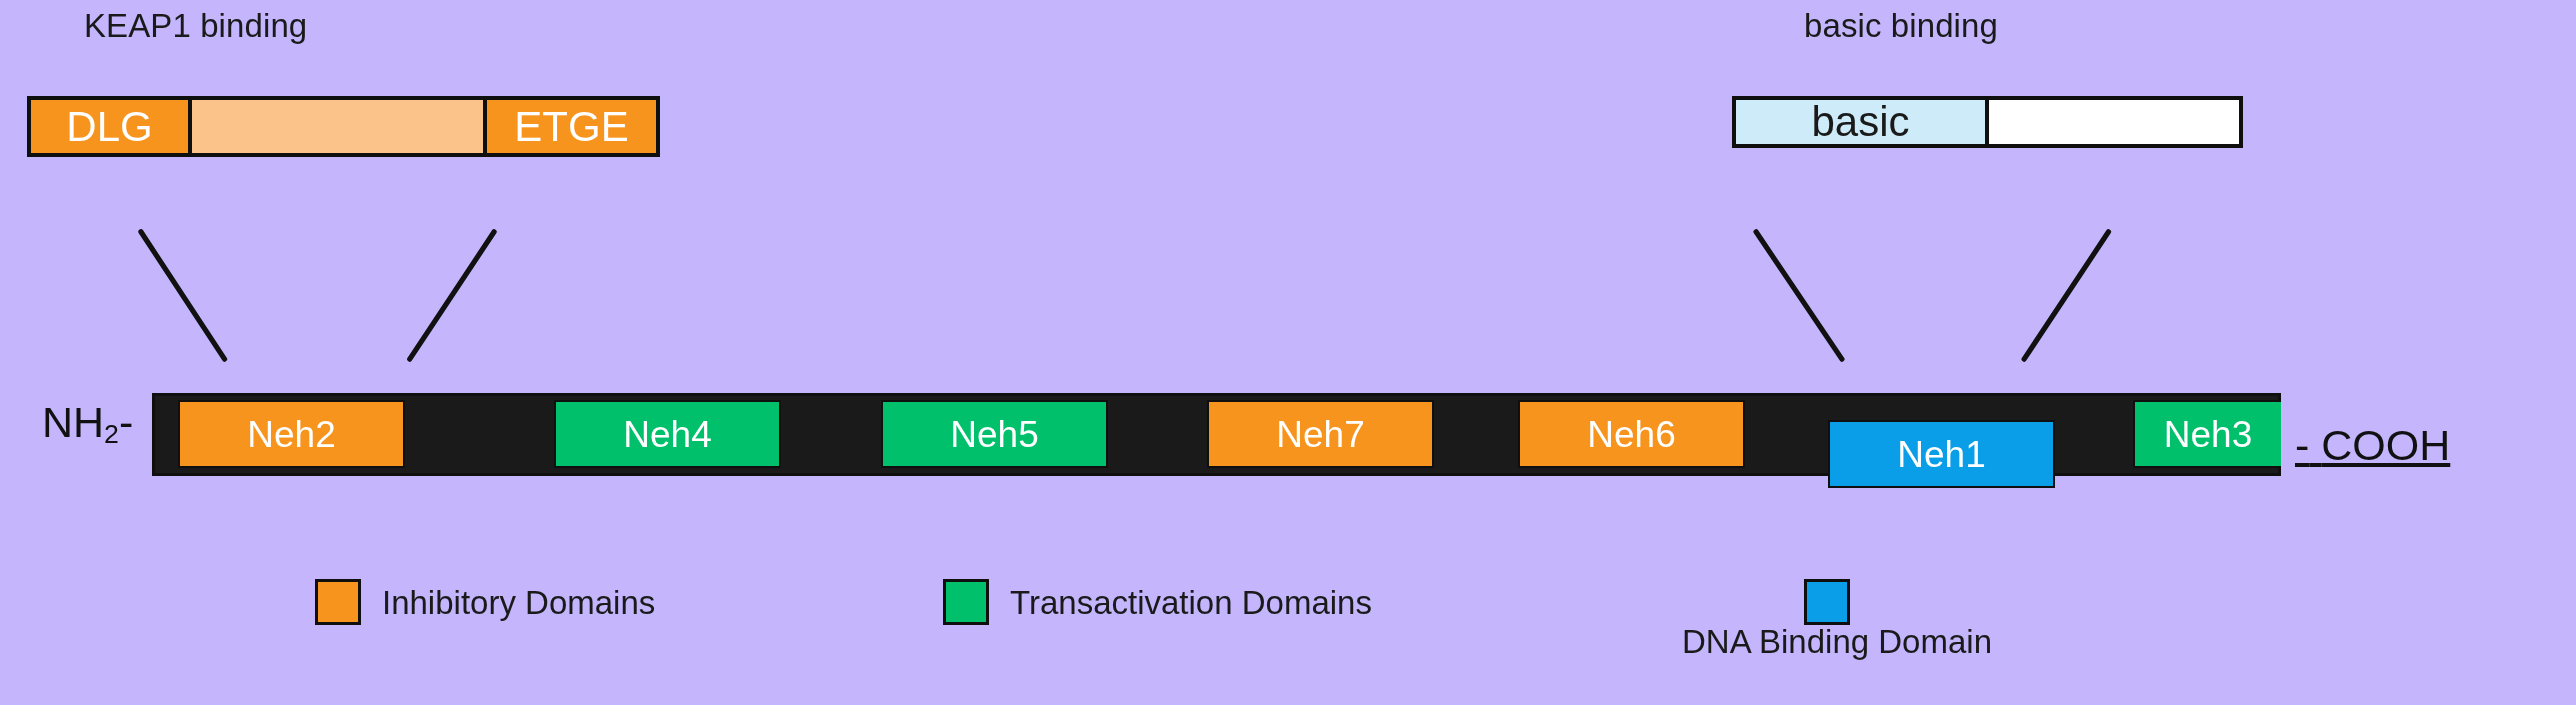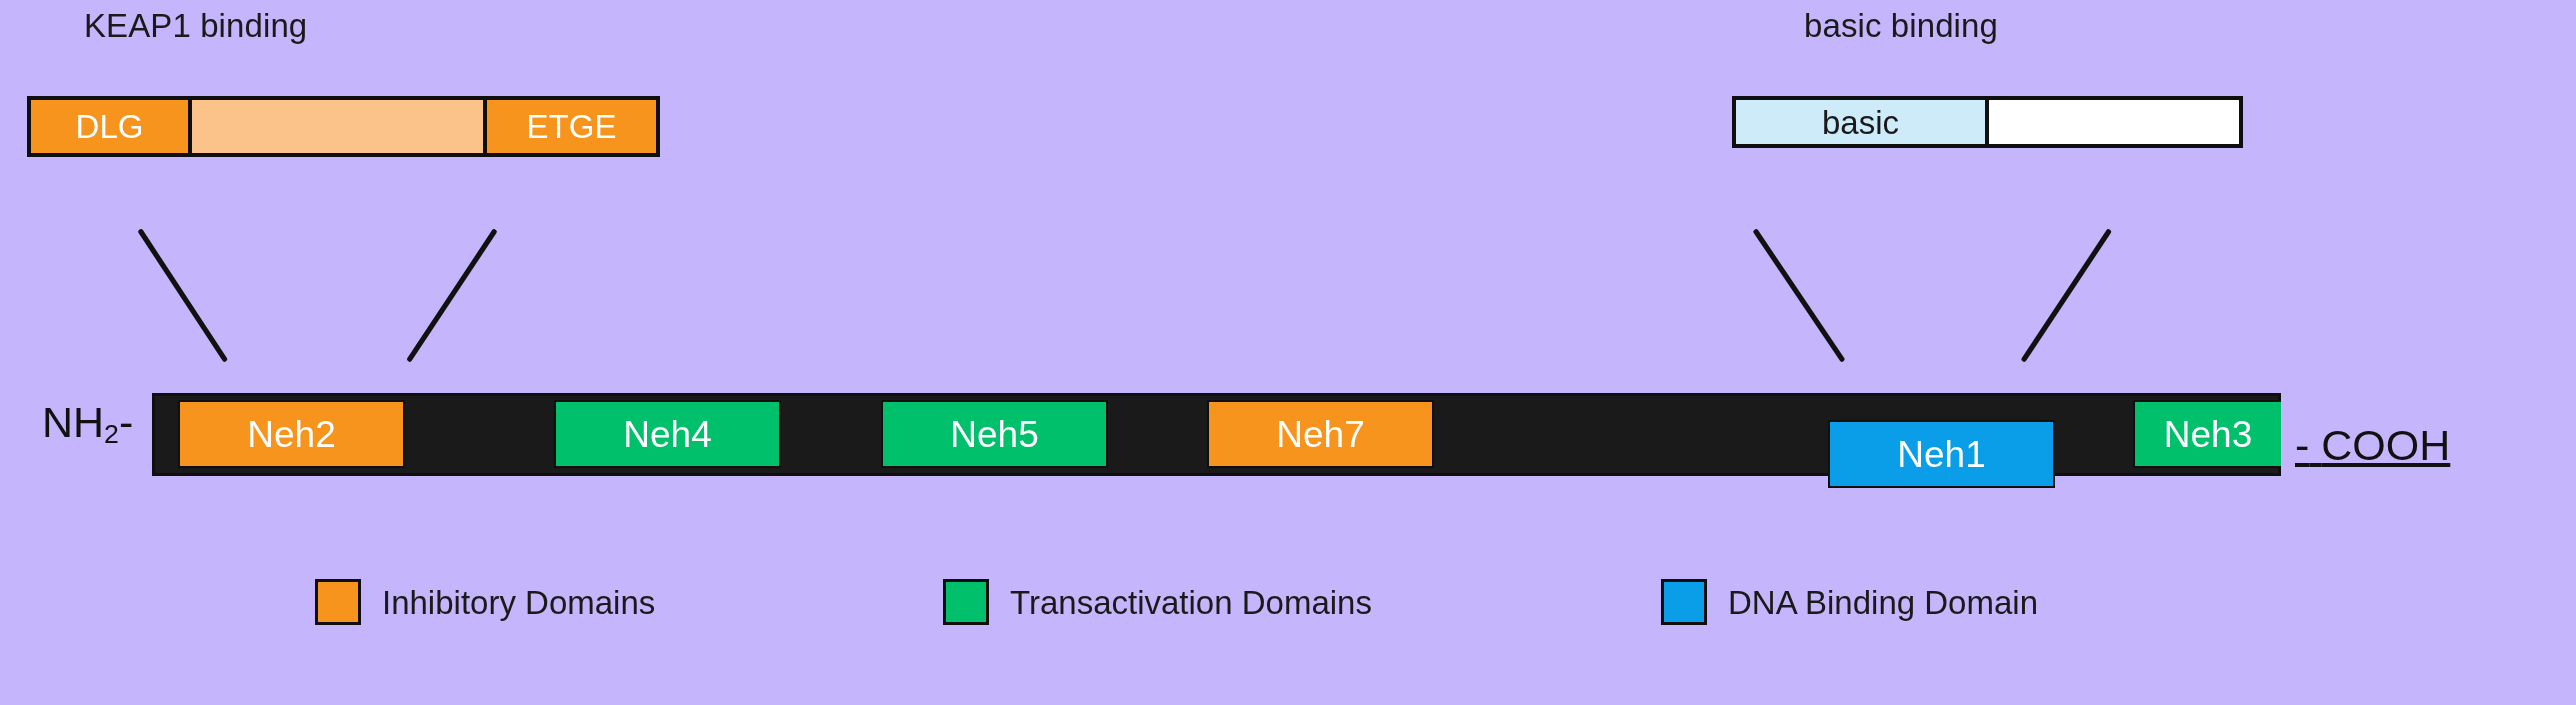--- a/index.html
+++ b/index.html
@@ -35,21 +35,21 @@
     display: flex;
     border: 4.4px solid #0f0f0f;
     box-sizing: border-box;
     background: #ffffff;
   }
   .callout-seg {
     display: flex;
     align-items: center;
     justify-content: center;
     box-sizing: border-box;
-    font-size: 33px;
+    font-size: 42px;
     line-height: 1;
     white-space: nowrap;
     height: 100%;
   }
   .callout-seg.divider-right { border-right: 4.4px solid #0f0f0f; }
 
   
   .leader-svg {
     position: absolute;
     left: 0; top: 0;
@@ -168,20 +168,23 @@
   </div>
 
   <div class="domain-box" style="left:881px; top:400px; width:227px; height:68px; background:#00C06B;">
     <span>Neh5</span>
   </div>
 
   <div class="domain-box" style="left:1207px; top:400px; width:227px; height:68px; background:#F7941D;">
     <span>Neh7</span>
   </div>
 
+  <div class="domain-box" style="left:1518px; top:400px; width:227px; height:68px; background:#F7941D;">
+    <span>Neh6</span>
+  </div>
 
   <div class="domain-box" style="left:1828px; top:420px; width:227px; height:68px; background:#0B9EE8;">
     <span>Neh1</span>
   </div>
 
   <div class="domain-box" style="left:2133px; top:400px; width:148px; height:68px; background:#00C06B; border-right:none;">
     <span>Neh3</span>
   </div>
 
   <div class="terminus" style="left:2295px; top:424px;text-decoration:underline;">
@@ -192,19 +195,19 @@
   <div class="legend-item" style="left:307px; top:579px;">
     <span class="legend-swatch" style="background:#F7941D;"></span>
     <span class="legend-label">Inhibitory Domains</span>
   </div>
 
   <div class="legend-item" style="left:935px; top:579px;">
     <span class="legend-swatch" style="background:#00C06B;"></span>
     <span class="legend-label">Transactivation Domains</span>
   </div>
 
-  <div class="legend-item" style="left:1653px; top:579px;">
+  <div class="legend-item" style="left:1653px; top:579px;flex-direction:column;">
     <span class="legend-swatch" style="background:#0B9EE8;"></span>
     <span class="legend-label">DNA Binding Domain</span>
   </div>
 
 </div>
 
 
 </body></html>

